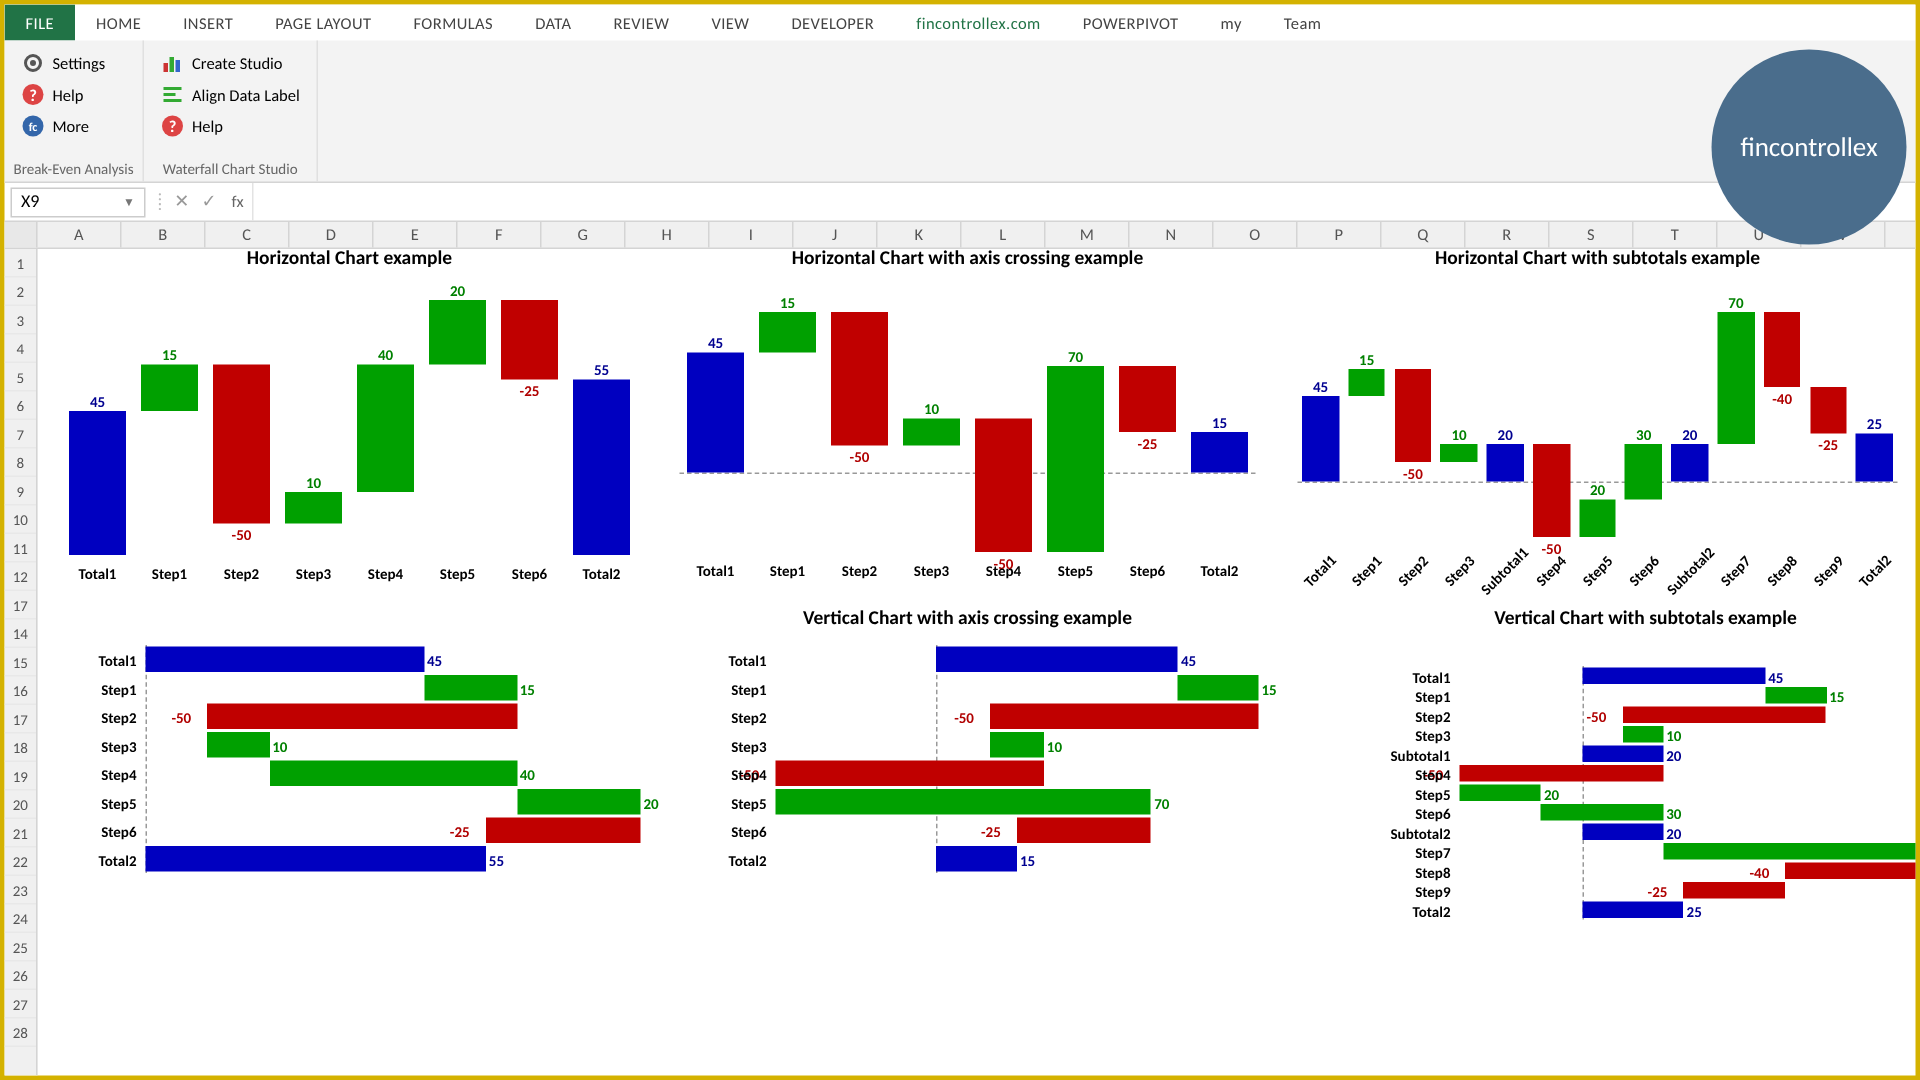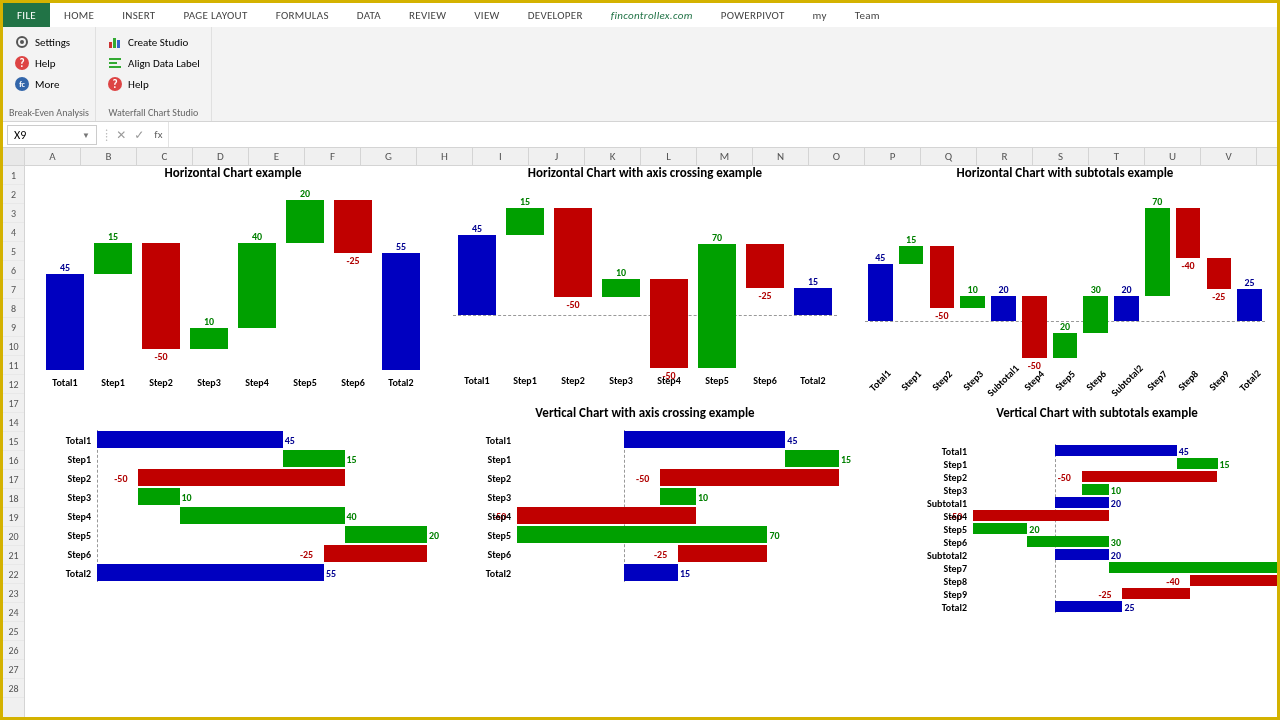--- a/index.html
+++ b/index.html
@@ -2,21 +2,21 @@
 <html><head>
 <meta charset="utf-8">
 <style>
 * { margin: 0; padding: 0; box-sizing: border-box; font-family: "Segoe UI", Calibri, Arial, sans-serif; }
 body { width: 1280px; height: 720px; background: #fff; border: 3px solid #d4b200; overflow: hidden; position: relative; }
 
 
 .tabs { display: flex; background: #fff; height: 24px; font-size: 11px; align-items: stretch; }
 .tab { padding: 0 14px; display: flex; align-items: center; color: #444; cursor: pointer; text-transform: uppercase; letter-spacing: .3px; }
 .tab.file { background: #217346; color: #fff; font-weight: 400; }
-.tab.active { color: #217346; font-style: italic; }
+.tab.active { color: #217346; }
 
 
 .ribbon { display: flex; background: #f3f3f3; border-bottom: 1px solid #d4d4d4; height: 95px; position: relative; }
 .rgroup { border-right: 1px solid #e0e0e0; padding: 3px 6px 2px 6px; display: flex; flex-direction: column; justify-content: space-between; }
 .rgroup .gbody { display: flex; gap: 4px; flex: 1; }
 .rgroup .glabel { font-size: 10px; color: #666; text-align: center; padding-top: 2px; }
 .bigbtn { display: flex; flex-direction: column; align-items: center; width: 54px; font-size: 11px; gap: 2px; padding-top: 3px; }
 .bigbtn svg { width: 32px; height: 32px; }
 .rcol { display: flex; flex-direction: column; gap: 1px; font-size: 11px; padding-top: 2px; }
 .rbtn { display: flex; align-items: center; gap: 5px; padding: 2px 5px; }
@@ -128,20 +128,21 @@
             <svg viewBox="0 0 16 16">
               <circle cx="8" cy="8" r="7" fill="#d44"></circle>
               <text x="8" y="12" text-anchor="middle" fill="#fff" font-size="11" font-weight="bold">?</text>
             </svg>
             <span>Help</span>
           </div>
       </div>
     </div>
     <div class="glabel">Waterfall Chart Studio</div>
   </div>
+  <div class="brand">fincontrollex</div>
 </div>
 
 <div class="fbar">
   <div class="nbox">
       <span>X9</span>
       <span class="dd">▼</span>
     </div>
   <span class="sep">⁞</span>
   <span class="cx">✕</span>
   <span class="cx">✓</span>

